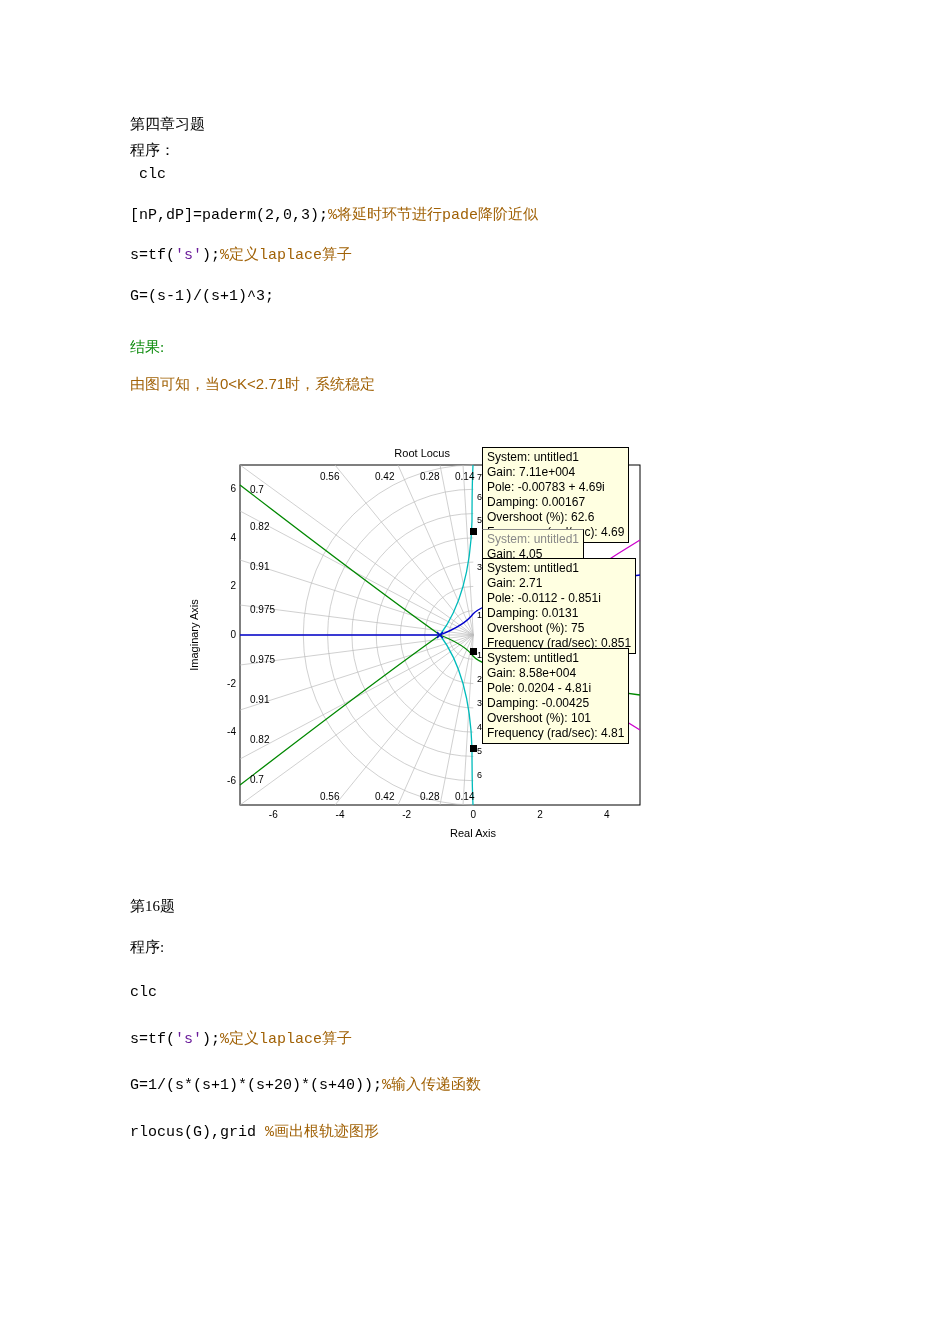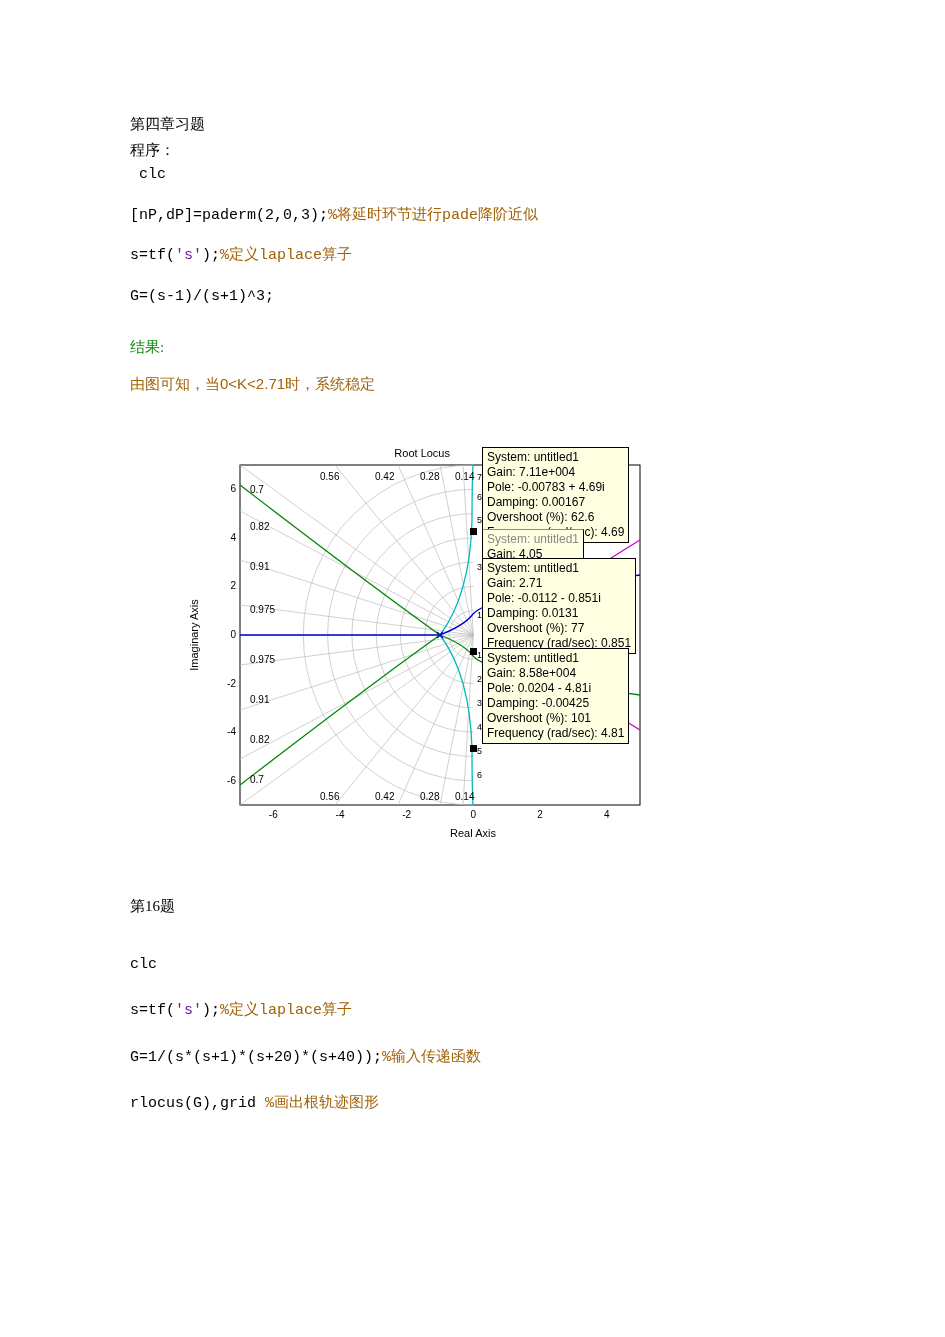--- a/index.html
+++ b/index.html
@@ -205,38 +205,39 @@
     <div class="tooltip partial-top" style="left:312px; top:104px;">
       <div style="color:#888">System: untitled1</div>
       <div>Gain: 4.05</div>
     </div>
 
     <div class="tooltip" style="left:312px; top:133px;">
       <div>System: untitled1</div>
       <div>Gain: 2.71</div>
       <div>Pole: -0.0112 - 0.851i</div>
       <div>Damping: 0.0131</div>
-      <div>Overshoot (%): 77</div>
+      <div>Overshoot (%): 75</div>
       <div>Frequency (rad/sec): 0.851</div>
     </div>
     <div class="marker" style="left:300px; top:223px;"></div>
 
     <div class="tooltip" style="left:312px; top:223px;">
       <div>System: untitled1</div>
       <div>Gain: 8.58e+004</div>
       <div>Pole: 0.0204 - 4.81i</div>
       <div>Damping: -0.00425</div>
       <div>Overshoot (%): 101</div>
       <div>Frequency (rad/sec): 4.81</div>
     </div>
     <div class="marker" style="left:300px; top:320px;"></div>
   </div>
 
   <div class="line cn">第16题</div>
   <div style="height:12px"></div>
+  <div class="line cn">程序:</div>
   <div style="height:18px"></div>
   <div class="line">clc</div>
   <div style="height:18px"></div>
   <div class="line"><span>s=tf(</span><span class="str">'s'</span><span>);</span><span class="comment">%定义laplace算子</span></div>
   <div style="height:18px"></div>
   <div class="line"><span>G=1/(s*(s+1)*(s+20)*(s+40));</span><span class="comment">%输入传递函数</span></div>
   <div style="height:18px"></div>
   <div class="line"><span>rlocus(G),grid </span><span class="comment">%画出根轨迹图形</span></div>
 
 </div>

